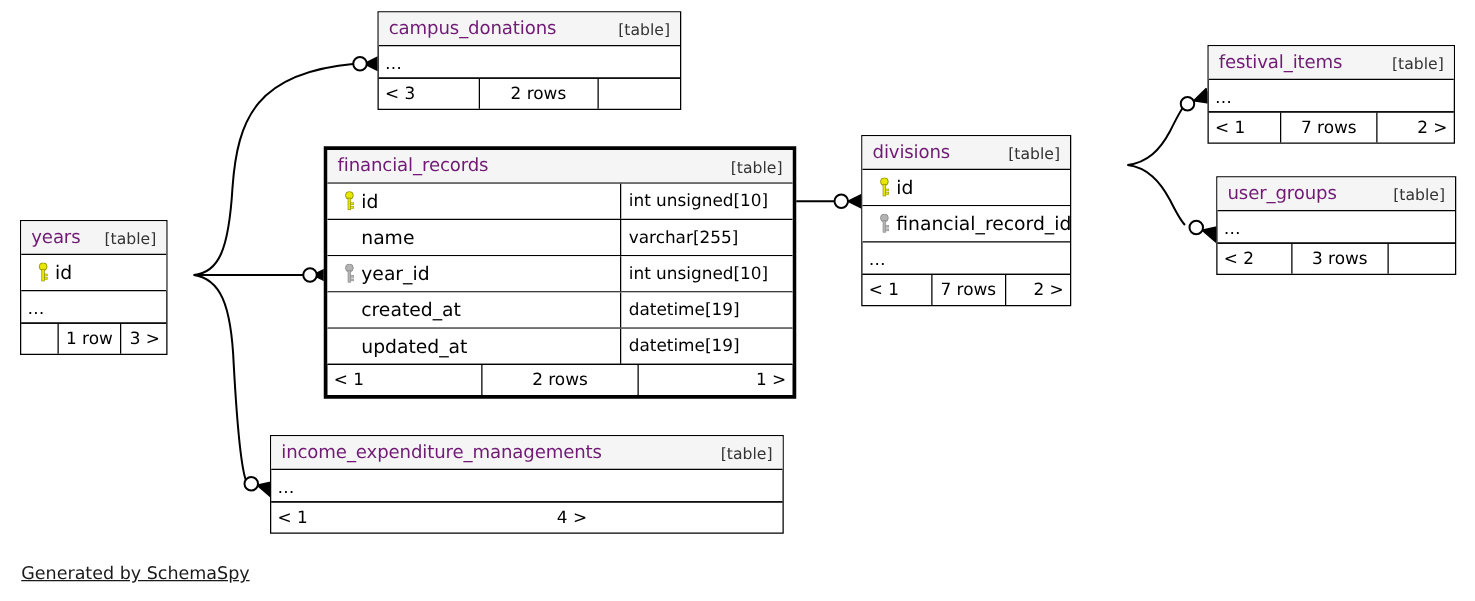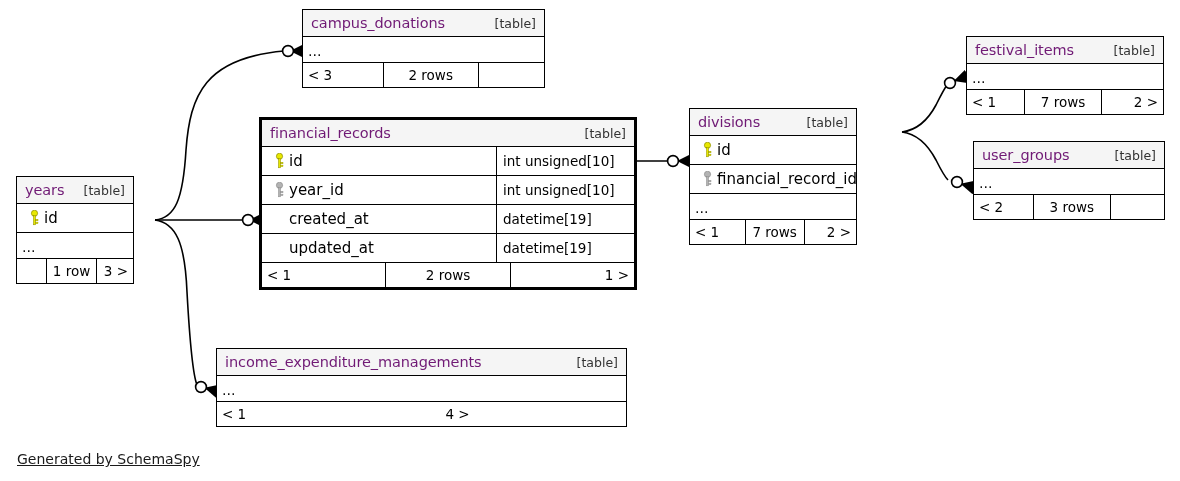--- a/index.html
+++ b/index.html
@@ -222,20 +222,27 @@
             <rect x="3.4" y="5.4" width="2.2" height="9.4" fill="#e8e800" stroke="#8a8a00" stroke-width="0.5"></rect>
             <rect x="5.6" y="9.2" width="2.4" height="1.6" fill="#e8e800" stroke="#8a8a00" stroke-width="0.4"></rect>
             <rect x="5.6" y="12.1" width="2.4" height="1.6" fill="#e8e800" stroke="#8a8a00" stroke-width="0.4"></rect>
           </svg>
         </span>
         <span>id</span>
       </div>
       <div class="col-type" style="width:138px;">int unsigned[10]</div>
     </div>
 
+    <div class="row">
+      <div class="col-name">
+        <span class="keyslot"></span>
+        <span>name</span>
+      </div>
+      <div class="col-type" style="width:138px;">varchar[255]</div>
+    </div>
 
     <div class="row">
       <div class="col-name">
         <span class="keyslot">
           <svg class="key-icon" width="9" height="16" viewBox="0 0 9 16">
             <circle cx="4.5" cy="3.3" r="3.1" fill="#b3b3b3" stroke="#8c8c8c" stroke-width="0.7"></circle>
             <rect x="3.4" y="5.4" width="2.2" height="9.4" fill="#b3b3b3" stroke="#8c8c8c" stroke-width="0.5"></rect>
             <rect x="5.6" y="9.2" width="2.4" height="1.6" fill="#b3b3b3" stroke="#8c8c8c" stroke-width="0.4"></rect>
             <rect x="5.6" y="12.1" width="2.4" height="1.6" fill="#b3b3b3" stroke="#8c8c8c" stroke-width="0.4"></rect>
           </svg>

